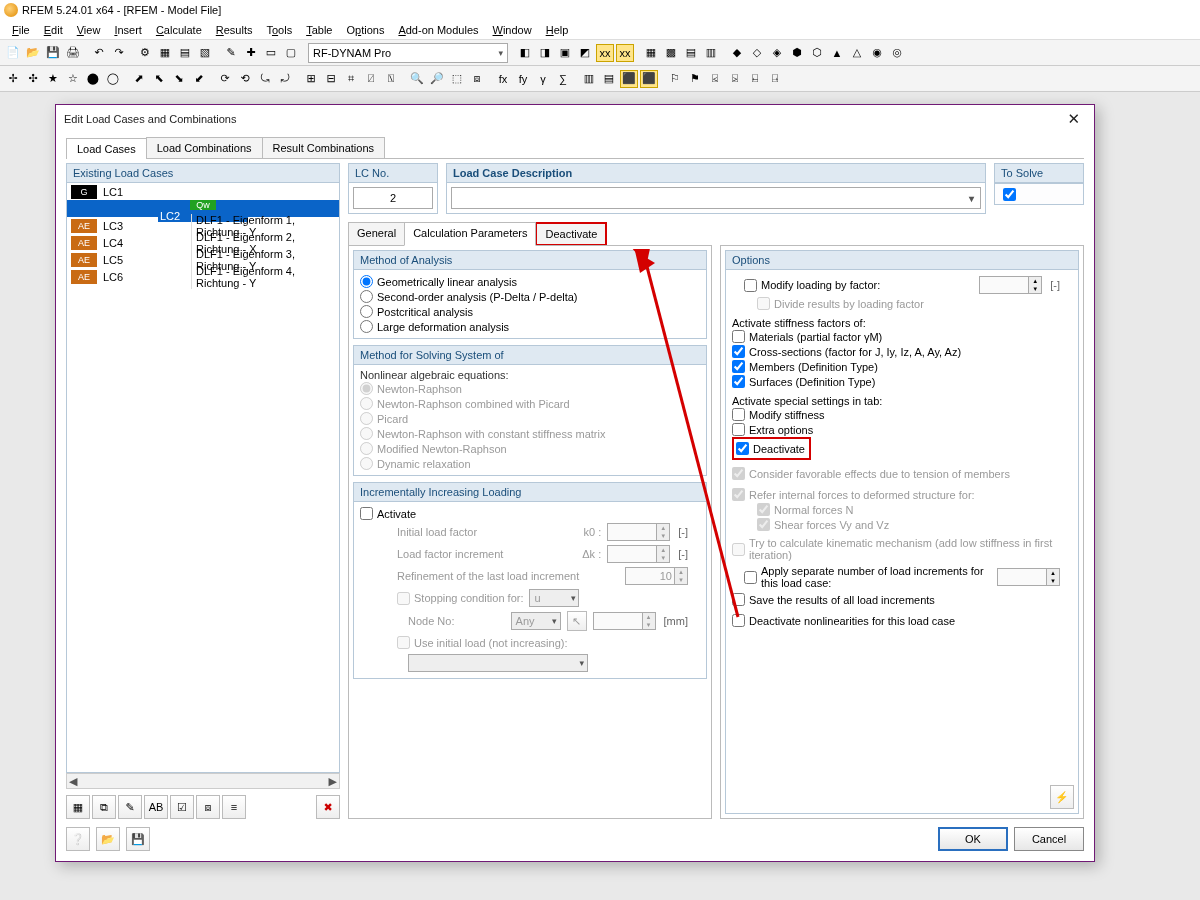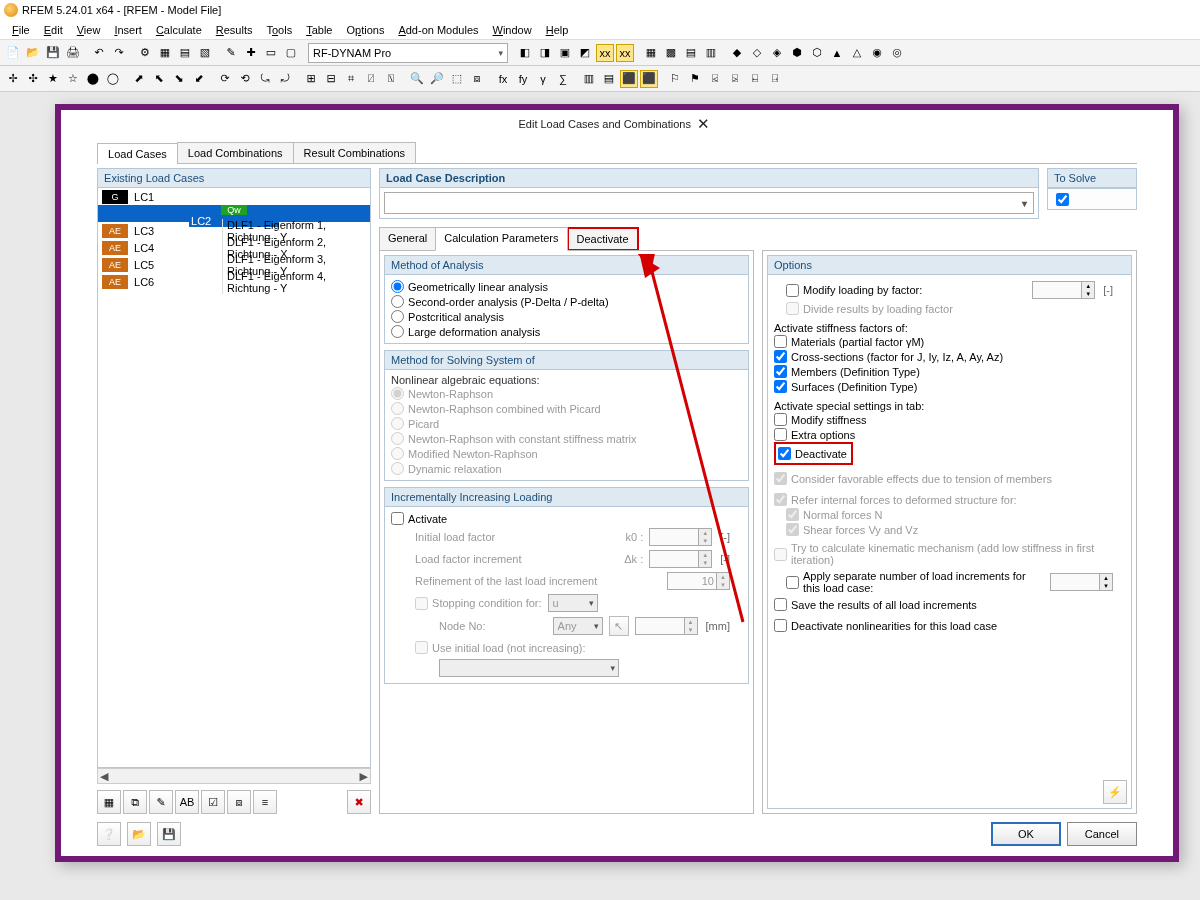--- a/index.html
+++ b/index.html
@@ -8,21 +8,21 @@
   .titlebar .app-icon { width: 14px; height: 14px; background: radial-gradient(circle at 40% 40%, #ffd27a, #e08a00); border-radius: 50%; }
   .menubar { background: #fff; height: 20px; display: flex; align-items: center; gap: 2px; padding: 0 6px; border-bottom: 1px solid #ddd; }
   .menubar .m { padding: 2px 6px; cursor: default; }
   .menubar .m u { text-decoration: underline; }
   .toolbar { background: #f4f4f4; height: 26px; display: flex; align-items: center; gap: 2px; padding: 0 4px; border-bottom: 1px solid #ccc; }
   .tbtn { width: 18px; height: 18px; border: 1px solid transparent; display: inline-flex; align-items: center; justify-content: center; }
   .tbtn.sep { width: 4px; border: none; }
   .tcombo { height: 20px; border: 1px solid #aaa; background: #fff; display: inline-flex; align-items: center; padding: 0 16px 0 4px; min-width: 200px; position: relative; }
   .tcombo::after { content: "▾"; position: absolute; right: 4px; color: #555; font-size: 9px; }
 
-  .dialog { position: absolute; left: 55px; top: 104px; width: 1124px; height: 758px; background: #fff; border: 6px solid #701a75; box-shadow: 4px 4px 14px rgba(0,0,0,0.25); display: flex; flex-direction: column; align-items: center; }
+  .dialog { position: absolute; left: 55px; top: 104px; width: 1040px; height: 758px; background: #fff; border: 1px solid #701a75; box-shadow: 4px 4px 14px rgba(0,0,0,0.25); display: flex; flex-direction: column; }
   .dlg-title { height: 28px; display: flex; align-items: center; padding: 0 8px; color: #222; }
   .dlg-title .x { margin-left: auto; font-size: 15px; padding: 0 6px; cursor: default; }
   .dlg-body { flex: 1; padding: 4px 10px 10px 10px; display: flex; flex-direction: column; }
 
   .tabstrip { display: flex; border-bottom: 1px solid #bbb; }
   .tab { padding: 4px 10px; border: 1px solid #bbb; border-bottom: none; background: #f4f4f4; margin-right: -1px; cursor: default; }
   .tab.active { background: #fff; position: relative; top: 1px; }
 
   .cols { display: flex; gap: 8px; flex: 1; margin-top: 4px; min-height: 0; }
   .leftcol { width: 274px; display: flex; flex-direction: column; }
@@ -79,21 +79,21 @@
   .smallcombo { height: 18px; border: 1px solid #aaa; background: #eee; display: inline-flex; align-items: center; padding: 0 14px 0 4px; position: relative; min-width: 50px; }
   .smallcombo::after { content: "▾"; position: absolute; right: 3px; color: #555; font-size: 9px; }
 
   .footer { display: flex; gap: 6px; padding-top: 8px; align-items: center; }
   .footer .spacer { flex: 1; }
   .btn { min-width: 70px; height: 24px; border: 1px solid #888; background: linear-gradient(#fff,#e7e7e7); display: inline-flex; align-items: center; justify-content: center; padding: 0 12px; }
   .btn.default { border: 2px solid #2a6fbf; }
 
   .arrow { position: absolute; z-index: 10; pointer-events: none; }
   .hscroll { height: 16px; border: 1px solid #ccc; background: #f1f1f1; display: flex; align-items: center; justify-content: space-between; padding: 0 2px; color: #555; font-size: 9px; margin-top: auto; }
-  .indent { margin-left: 12px; }
+  .indent { margin-left: 25px; }
   .redhighlight { border: 2px solid #d40000; padding: 2px 4px 2px 2px; display: inline-flex; }
 </style>
 </head>
 <body>
 
 <div class="titlebar">
   <span class="app-icon"></span>
   <span>RFEM 5.24.01 x64 - [RFEM - Model File]</span>
 </div>
 
@@ -264,20 +264,24 @@
           <span class="iconbtn">☑</span>
           <span class="iconbtn">⧈</span>
           <span class="iconbtn">≡</span>
           <span style="flex:1"></span>
           <span class="iconbtn red">✖</span>
         </div>
       </div>
 
       <div class="rightcol">
         <div class="toprow">
+          <div class="fieldgroup fg-lcno">
+            <div class="grouphead">LC No.</div>
+            <div style="border:1px solid #b6c8d8;border-top:none;padding:4px;"><input type="text" style="width: 100%; text-align: center;" value="2"></div>
+          </div>
           <div class="fieldgroup fg-desc">
             <div class="grouphead">Load Case Description</div>
             <div style="border:1px solid #b6c8d8;border-top:none;padding:4px;">
                 <div class="combo">
                   <span></span>
                 </div>
               </div>
           </div>
           <div class="fieldgroup fg-solve">
             <div class="grouphead">To Solve</div>

